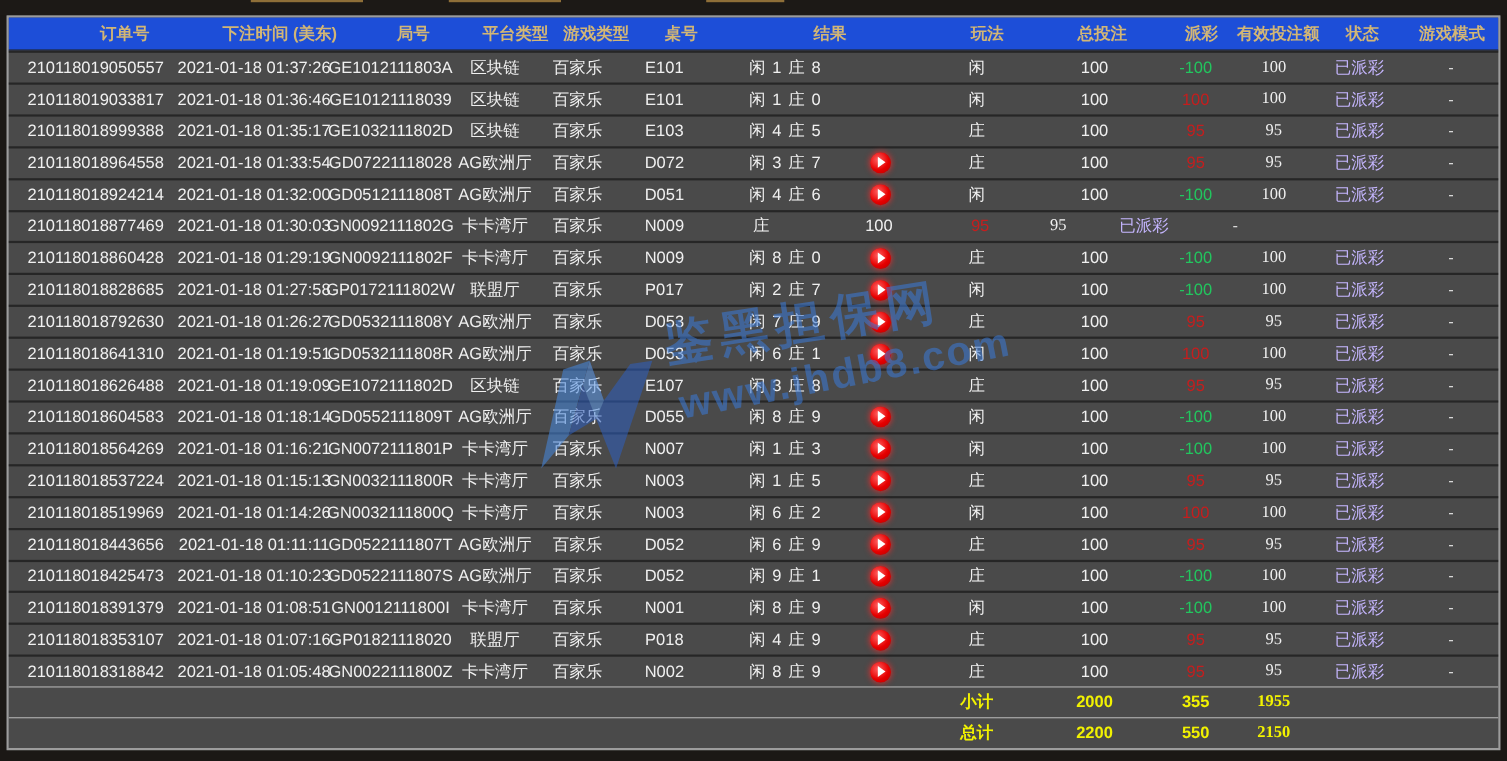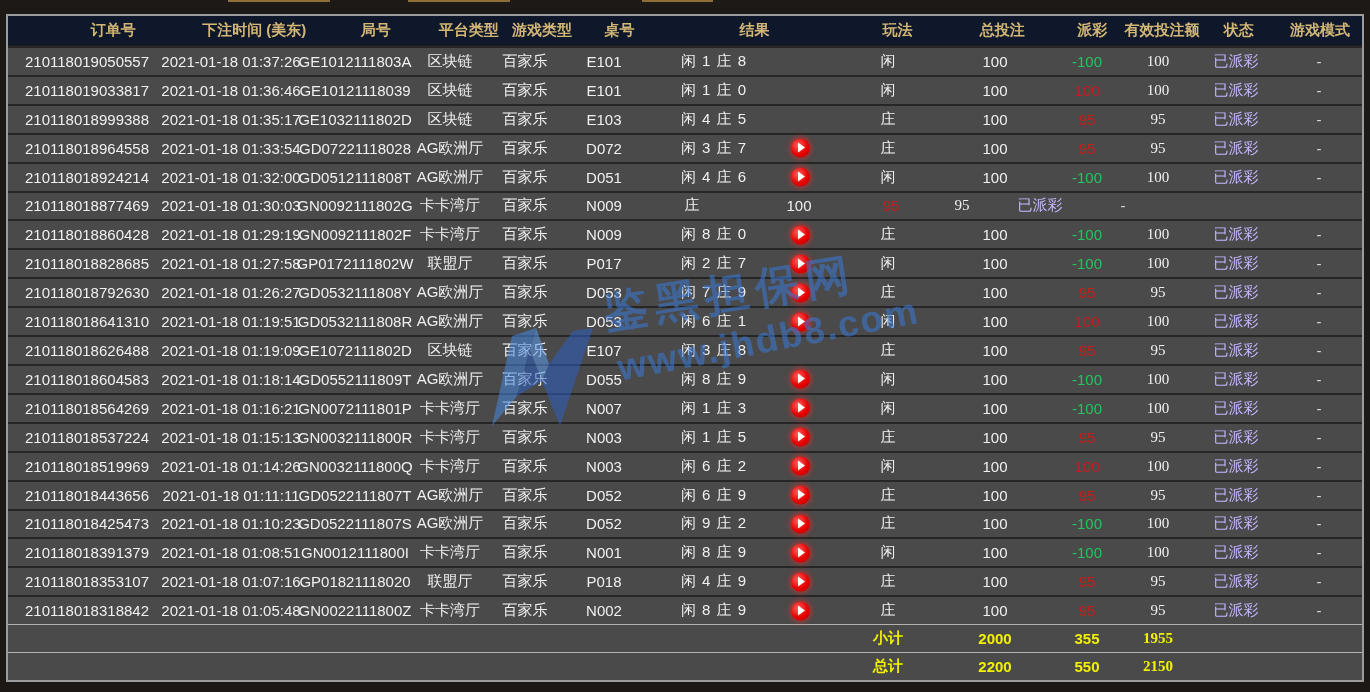--- a/index.html
+++ b/index.html
@@ -15,21 +15,21 @@
   .tab-underline.u2 { left:408px; width:102px; }
   .tab-underline.u3 { left:642px; width:71px; }
 
   .table-wrap {
     position:absolute; left:6px; top:14px; width:1358px; height:668px;
     border:2px solid #9c9c9c; background:#4a4a4a;
     display:flex; flex-direction:column;
   }
   .tr { display:flex; align-items:stretch; flex:1; background:#4a4a4a; border-top:2px solid #262626; }
   .tr.head {
-    flex:0 0 30px; background:#0f172a; border-top:none;
+    flex:0 0 30px; background:#1d4ed8; border-top:none;
     border-bottom:1px solid #1e1e1e;
     padding-left:28px;
   }
   .tr.sum  { border-top:1px solid #b2b2b2; }
   .td {
     display:flex; align-items:center; justify-content:center;
     font-size:15px; color:#f0f0f0; white-space:nowrap; position:relative;
   }
   .tr.head .td { color:#d2b676; font-weight:bold; }
   .tr.sum  .td { color:#f2f200; font-weight:bold; }
@@ -396,21 +396,21 @@
     <div class="td c-status status-paid">已派彩</div>
     <div class="td c-mode">-</div>
   </div><div class="tr">
     <div class="td c-order">210118018425473</div>
     <div class="td c-time">2021-01-18 01:10:23</div>
     <div class="td c-round">GD0522111807S</div>
     <div class="td c-platform">AG欧洲厅</div>
     <div class="td c-game">百家乐</div>
     <div class="td c-table">D052</div>
     <div class="td c-result">
-      <span class="result-text">闲 9 庄 2</span>
+      <span class="result-text">闲 9 庄 1</span>
       <span class="play-icon">
             <span class="play-tri"></span>
           </span>
     </div>
     <div class="td c-play">庄</div>
     <div class="td c-total">100</div>
     <div class="td c-payout neg">-100</div>
     <div class="td c-valid">100</div>
     <div class="td c-status status-paid">已派彩</div>
     <div class="td c-mode">-</div>

